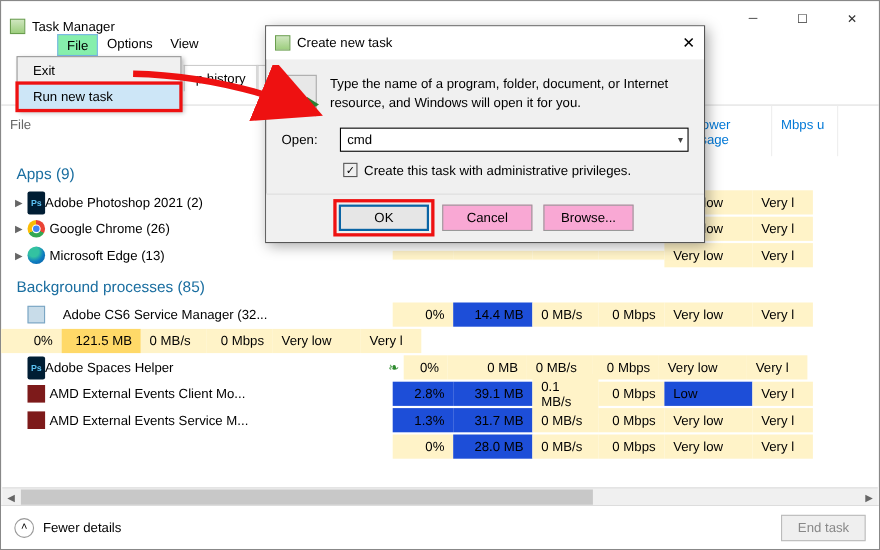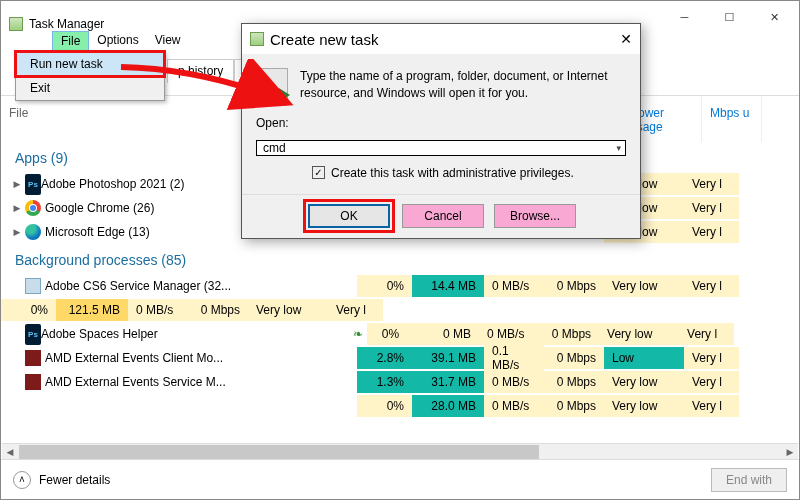--- a/index.html
+++ b/index.html
@@ -37,40 +37,40 @@
 .row{ display:flex; align-items:center; height:24px;}
 .row .exp{ width:16px; text-align:center; font-size:9px; color:#666;}
 .proc{ flex:0 0 356px; display:flex; align-items:center; padding-left:8px;}
 .cell{ flex:0 0 55px; text-align:right; padding:4px 8px;}
 .cm{flex:0 0 72px;text-align:right;padding:4px 8px;}
 .cd{flex:0 0 60px;text-align:left;padding:4px 8px;}
 .cn{flex:0 0 60px;text-align:right;padding:4px 8px;}
 .cp{flex:0 0 80px;padding:4px 8px;}
 .cp2{flex:0 0 55px;padding:4px 8px;}
 .y1{background:#fff3c8;}
-.y2{background:#14b8a6;}
+.y2{background:#1d4ed8;}
 .y3{background:#ffd968;}
 
 .footer{ position:absolute; bottom:0; left:0; right:0; height:40px; border-top:1px solid #ddd; display:flex; align-items:center; padding:0 12px; background:#fff;}
 .fewer{ display:flex; align-items:center; gap:8px; font-size:12px;}
 .circup{ width:18px;height:18px;border:1px solid #999;border-radius:50%;display:flex;align-items:center;justify-content:center;font-size:10px;}
 .endbtn{ margin-left:auto; padding:4px 14px; font-size:12px; border:1px solid #bbb; background:#efefef; color:#888;}
 
 .hscroll{ position:absolute; left:1px; right:1px; bottom:40px; height:16px; background:#f0f0f0; border-top:1px solid #ddd;}
 .hscroll .thumb{ position:absolute; left:17px; width:520px; height:14px; top:1px; background:#c8c8c8;}
 .hscroll .arr{position:absolute;top:0;width:16px;height:16px;display:flex;align-items:center;justify-content:center;font-size:9px;color:#666;}
 
 .dialog{ position:absolute; left:240px; top:22px; width:400px; background:#f0f0f0; border:1px solid #555; box-shadow:3px 3px 12px rgba(0,0,0,.35); z-index:30;}
 .dlg-title{ height:30px; background:#fff; display:flex; align-items:center; padding:0 8px;}
-.dlg-title span.t{ font-size:15px; margin-left:6px;}
+.dlg-title span.t{ font-size:12px; margin-left:6px;}
 .dlg-x{ margin-left:auto; font-size:14px;}
 .dlg-body{ padding:14px 14px 10px; font-size:12px;}
 .dlg-row1{ display:flex; gap:12px;}
 .msg{ flex:1; line-height:1.4;}
-.dlg-row2{ display:flex; margin-top:14px; gap:10px;flex-direction:column;}
+.dlg-row2{ display:flex; align-items:center; margin-top:14px; gap:20px;}
 .dlg-row2 label{ font-size:12px;}
 .combo{ flex:1; height:22px; border:1px solid #000000; background:#fff; display:flex; align-items:center; padding:0 6px; position:relative;}
 .combo .chev{ position:absolute; right:4px; font-size:9px; color:#444;}
 .dlg-chk{ margin:10px 0 4px 56px; display:flex; align-items:center; gap:6px; font-size:12px;}
 .dlg-btns{ height:44px; border-top:1px solid #ddd; display:flex; align-items:center; justify-content:center; gap:10px; background:#f0f0f0;}
 .dbtn{ width:82px; height:24px; font-size:12px; border:1px solid #999; background:#f9a8d4;}
 .dbtn.ok{ border:2px solid #0a64a4; background:#e6e6e6;}
 .okwrap{ outline:3px solid #e11; padding:2px;}
 
 .ico{width:16px;height:21px;display:inline-block;}
@@ -102,22 +102,22 @@
   </div>
 </div>
 
 <div class="menubar">
   <div class="mitem open">File</div>
   <div class="mitem">Options</div>
   <div class="mitem">View</div>
 </div>
 
 <div class="dropdown">
+  <div class="dmi">Exit</div>
   <div class="dmi hi redbox">Run new task</div>
-  <div class="dmi">Exit</div>
 </div>
 
 <div class="tabs" style="position:absolute;left:160px;top:56px;">
   <div class="tab">p history</div>
   <div class="tab">Sta</div>
 </div>
 
 <div class="headers" style="margin-top:44px;">
   <div class="colh hname">File</div>
   <div class="colh hc"></div>
@@ -170,21 +170,21 @@
       <div class="cp y1">Very low</div>
       <div class="cp2 y1">Very l</div>
   </div>
 
   <div class="section">Background processes (85)</div>
 
   <div class="row">
     <div class="proc">
         <span class="exp"></span>
         <span class="gen"></span>
-        <span style="margin-left:4px">Adobe CS6 Service Manager (32...</span>
+        <span style="margin-left:16px">Adobe CS6 Service Manager (32...</span>
       </div>
     <div class="cell y1">0%</div>
       <div class="cm y2">14.4 MB</div>
       <div class="cd y1">0 MB/s</div>
       <div class="cn y1">0 Mbps</div>
       <div class="cp y1">Very low</div>
       <div class="cp2 y1">Very l</div>
   </div>
   <div class="row">
     <div class="cell y1">0%</div>
@@ -249,21 +249,21 @@
   <div class="arr" style="left:0">◀</div>
   <div class="thumb"></div>
   <div class="arr" style="right:0">▶</div>
 </div>
 
 <div class="footer">
   <div class="fewer">
     <span class="circup">˄</span>
     <span>Fewer details</span>
   </div>
-  <button class="endbtn">End with</button>
+  <button class="endbtn">End task</button>
 </div>
 
 <div class="dialog">
   <div class="dlg-title">
     <span class="tmico"></span>
     <span class="t">Create new task</span>
     <span class="dlg-x">✕</span>
   </div>
   <div class="dlg-body">
     <div class="dlg-row1">

